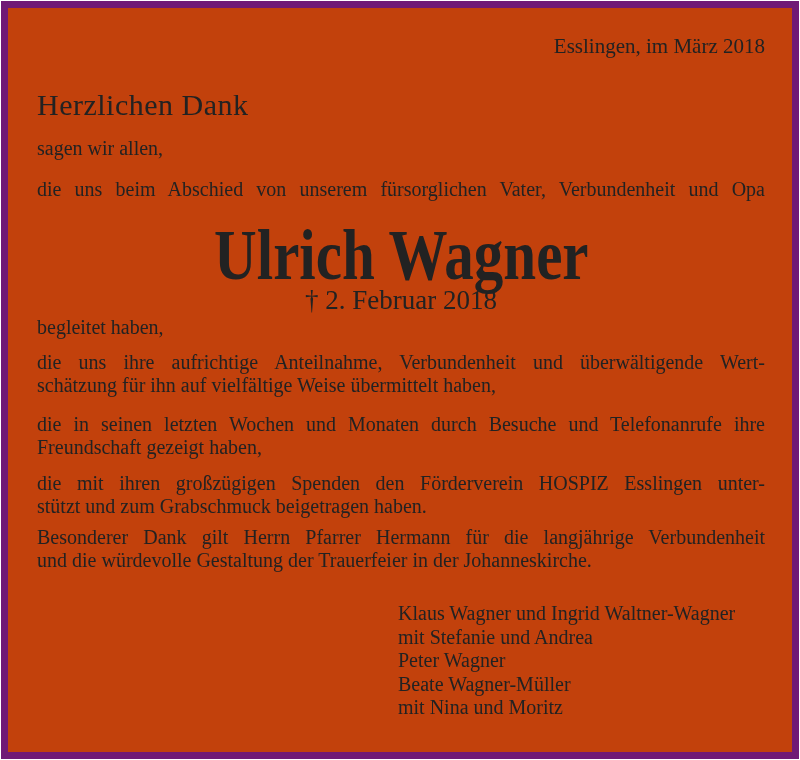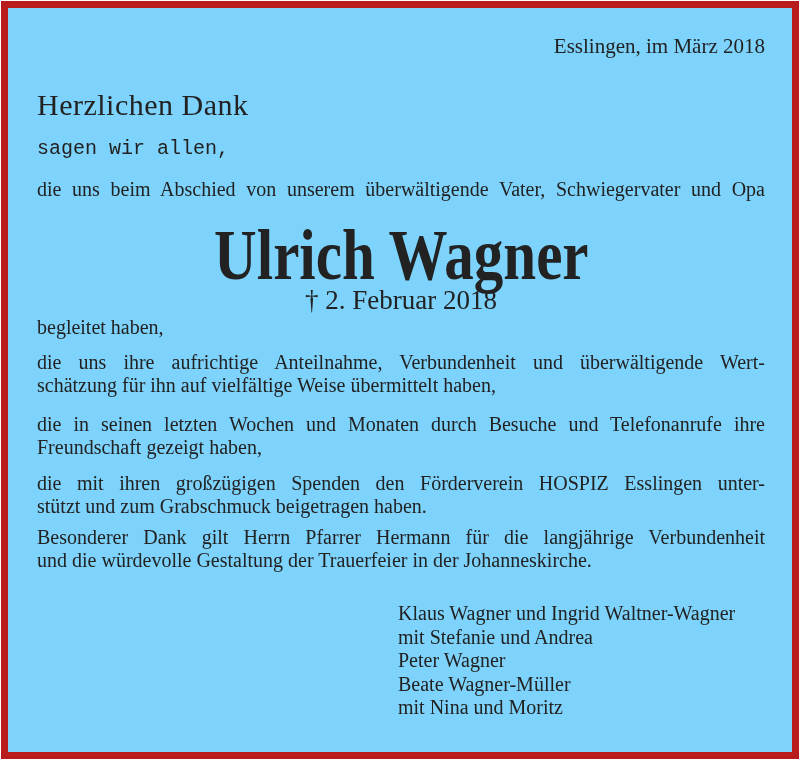--- a/index.html
+++ b/index.html
@@ -8,44 +8,44 @@
     width: 800px;
     height: 760px;
     background: #ffffff;
     font-family: "Liberation Serif", "DejaVu Serif", serif;
     color: #222222;
     overflow: hidden;
   }
   .frame {
     position: absolute;
     left: 1px; top: 1px; right: 1px; bottom: 1px;
-    border: 7px solid #b91c1c;
+    border: 7px solid #701a75;
     box-sizing: border-box;
-    background: #7dd3fc;
+    background: #c2410c;
   }
   .content {
     position: relative;
     padding: 27px 27px 0 29px; 
     font-size: 20px;
     line-height: 23px;
   }
   .dateline {
     text-align: right;
     font-size: 21px;
     line-height: 23px;
   }
   .heading {
     margin: 30px 0 0 0;
     font-size: 30px;
     line-height: 34px;
     font-weight: normal;
     letter-spacing: 0.5px;
   }
   .line { margin: 0; }
-  .intro-line   { margin-top: 15px; font-family: Liberation Mono, monospace; }
+  .intro-line   { margin-top: 15px; }
   .lead-line    { margin-top: 18px; }
   .jl {
     text-align: justify;
     text-align-last: justify;
   }
   .name {
     margin: 26px 0 0 0;
     text-align: center;
     font-size: 72px;
     line-height: 56px;
@@ -81,21 +81,21 @@
 
 <div class="frame">
   <div class="content">
 
     <div class="dateline">Esslingen, im März 2018</div>
 
     <h1 class="heading">Herzlichen Dank</h1>
 
     <p class="line intro-line">sagen wir allen,</p>
 
-    <p class="line lead-line jl">die uns beim Abschied von unserem überwältigende Vater, Schwiegervater und Opa</p>
+    <p class="line lead-line jl">die uns beim Abschied von unserem fürsorglichen Vater, Verbundenheit und Opa</p>
 
     <h2 class="name">
       <span class="name-inner">Ulrich Wagner</span>
     </h2>
 
     <p class="death-date">† 2. Februar 2018</p>
 
     <p class="line follow-line">begleitet haben,</p>
 
     <div class="para para-1">

